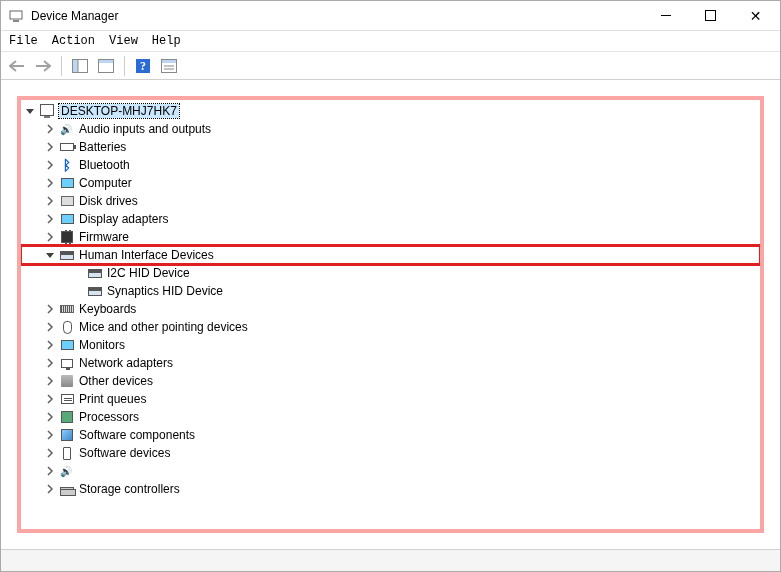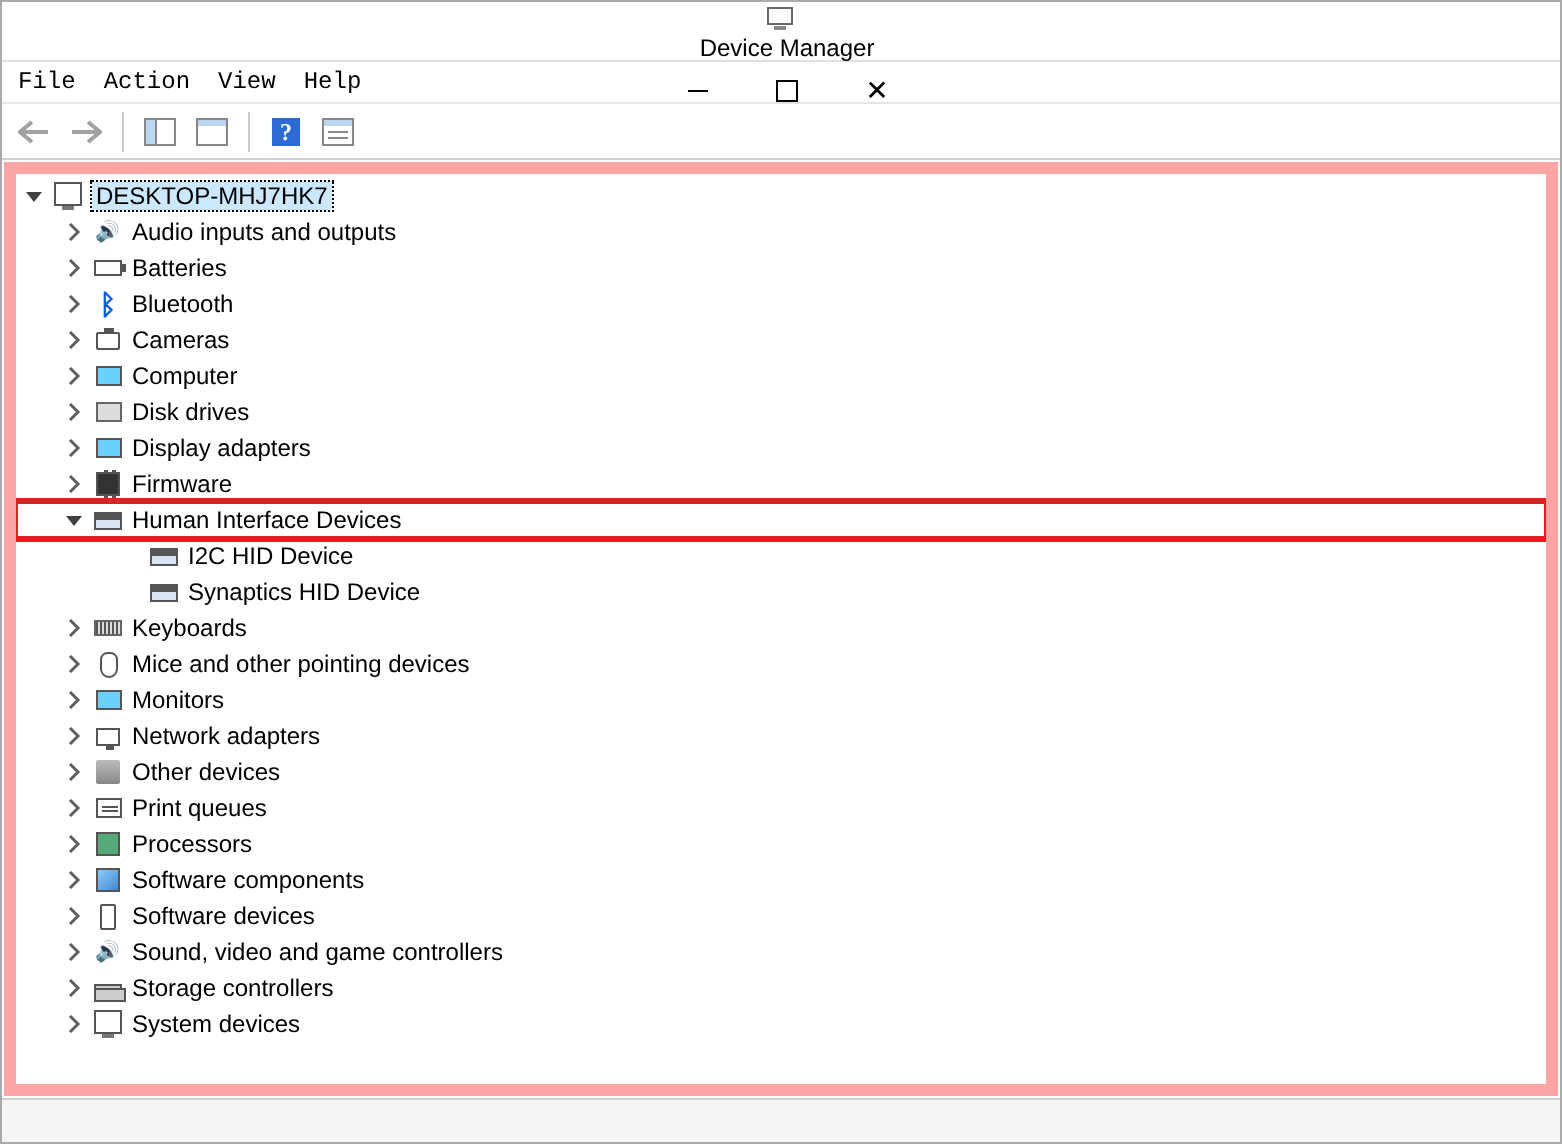--- a/index.html
+++ b/index.html
@@ -14,21 +14,20 @@
     flex-direction: column;
     border: 1px solid #aaa;
     overflow: hidden;
   }
   .titlebar {
     height: 30px;
     display: flex;
     align-items: center;
     padding: 0 2px 0 8px;
     border-bottom: 1px solid #e0e0e0;
-    flex-direction: column;
   }
   .titlebar .app-icon { width: 16px; height: 16px; margin-right: 6px; }
   .titlebar .title { flex: 1; font-size: 12px; }
   .win-btns { display: flex; }
   .win-btn { width: 45px; height: 28px; display:flex; align-items:center; justify-content:center; font-family: "Segoe UI Symbol", sans-serif; font-size: 11px; }
   .win-btn.minimize::before { content:""; width:10px; border-top:1px solid #000; }
   .win-btn.maximize::before { content:""; width:9px; height:9px; border:1px solid #000; }
   .win-btn.close { font-size:14px; }
   .menubar {
     display: flex;
@@ -57,22 +56,22 @@
   .tree-area {
     flex: 1;
     overflow: hidden;
     display: flex;
     flex-direction: column;
   }
   .tree-scroller {
     flex:1;
     overflow-y: scroll;
     overflow-x: hidden;
-    border: 6px solid #fca5a5;
-    margin: 1px;
+    border: 4px solid #fca5a5;
+    margin: 16px;
     padding: 2px 0;
     position: relative;
   }
   
   .tree-scroller::-webkit-scrollbar { width: 17px; background:#f0f0f0; }
   .tree-scroller::-webkit-scrollbar-thumb { background:#c2c2c2; border:1px solid #a8a8a8; }
   .tree-scroller::-webkit-scrollbar-button { background:#f0f0f0; height:17px; border:1px solid #c2c2c2; }
 
   .statusbar { height: 22px; border-top:1px solid #d0d0d0; background:#f5f5f5; }
 
@@ -244,31 +243,20 @@
         </span>
         <span class="label">Bluetooth</span>
       </div>
       <div class="node level1">
         <span class="expander">
           <svg width="10" height="10" viewBox="0 0 10 10">
             <path d="M3 1 L7 5 L3 9" fill="none" stroke="#606060" stroke-width="1.5"></path>
           </svg>
         </span>
         <span class="dev-icon">
-          <div class="ico-camera"></div>
-        </span>
-        <span class="label">Cameras</span>
-      </div>
-      <div class="node level1">
-        <span class="expander">
-          <svg width="10" height="10" viewBox="0 0 10 10">
-            <path d="M3 1 L7 5 L3 9" fill="none" stroke="#606060" stroke-width="1.5"></path>
-          </svg>
-        </span>
-        <span class="dev-icon">
           <div class="ico-monitor"></div>
         </span>
         <span class="label">Computer</span>
       </div>
       <div class="node level1">
         <span class="expander">
           <svg width="10" height="10" viewBox="0 0 10 10">
             <path d="M3 1 L7 5 L3 9" fill="none" stroke="#606060" stroke-width="1.5"></path>
           </svg>
         </span>
@@ -425,39 +413,27 @@
       </div>
       <div class="node level1">
         <span class="expander">
           <svg width="10" height="10" viewBox="0 0 10 10">
             <path d="M3 1 L7 5 L3 9" fill="none" stroke="#606060" stroke-width="1.5"></path>
           </svg>
         </span>
         <span class="dev-icon">
           <span class="ico-speaker">🔊</span>
         </span>
-        <span class="label">Sound, video and game controllers</span>
       </div>
       <div class="node level1">
         <span class="expander">
           <svg width="10" height="10" viewBox="0 0 10 10">
             <path d="M3 1 L7 5 L3 9" fill="none" stroke="#606060" stroke-width="1.5"></path>
           </svg>
         </span>
         <span class="dev-icon">
           <div class="ico-storage"></div>
         </span>
         <span class="label">Storage controllers</span>
-      </div>
-      <div class="node level1">
-        <span class="expander">
-          <svg width="10" height="10" viewBox="0 0 10 10">
-            <path d="M3 1 L7 5 L3 9" fill="none" stroke="#606060" stroke-width="1.5"></path>
-          </svg>
-        </span>
-        <span class="dev-icon">
-          <div class="ico-computer"></div>
-        </span>
-        <span class="label">System devices</span>
       </div>
     </div>
   <div class="statusbar"></div>
 </div>
 
 </body></html>

